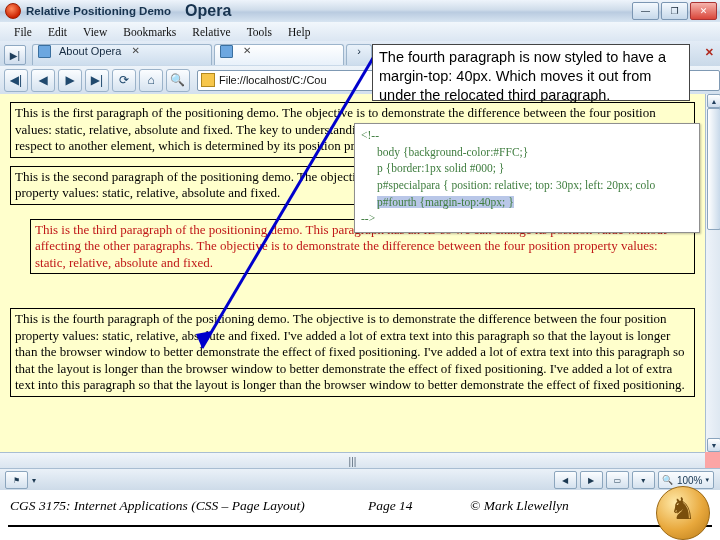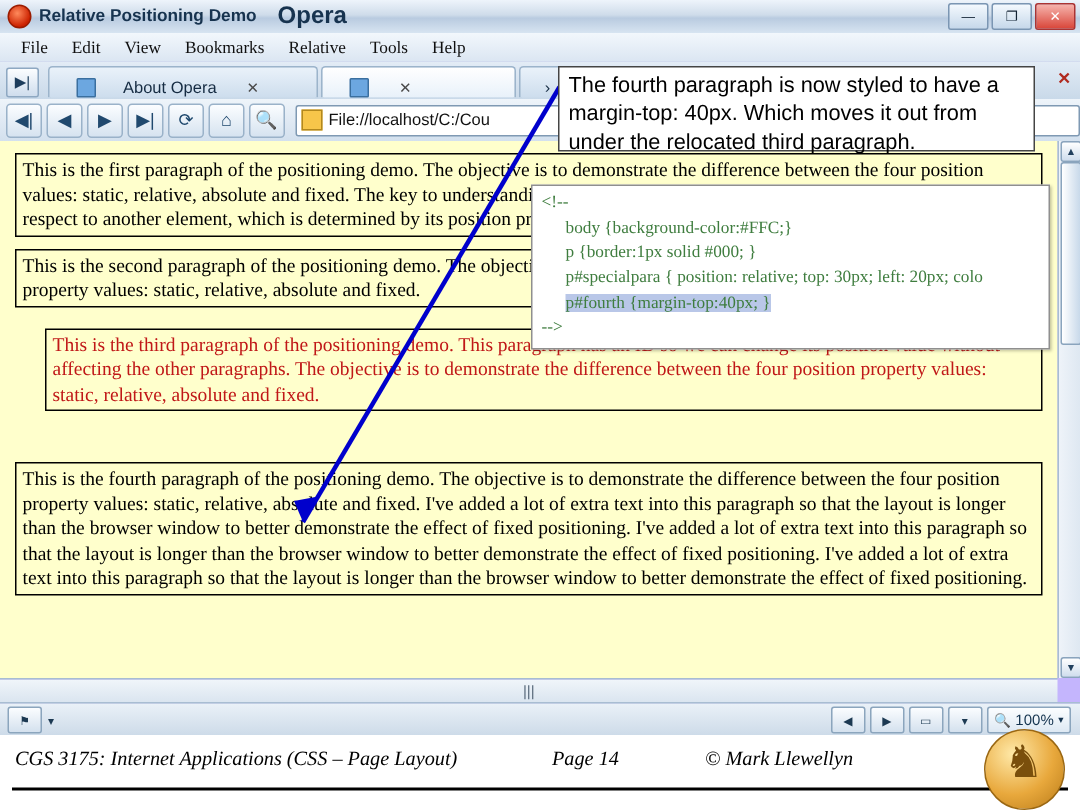--- a/index.html
+++ b/index.html
@@ -5,21 +5,21 @@
   html,body{margin:0;padding:0;}
   body{
     width:720px;height:540px;overflow:hidden;
     font-family:"Liberation Sans", sans-serif;
     background:#ffffff;
     position:relative;
   }
   
   #browser{
     position:absolute;left:0;top:0;width:720px;height:490px;
-    background:#c4b5fd;
+    background:#fca5a5;
   }
   
   .titlebar{
     position:absolute;left:0;top:0;width:720px;height:22px;
     background:linear-gradient(to bottom,#eef4fb 0%,#cfdcea 45%,#b9cbe0 55%,#d7e4f1 100%);
     border-bottom:1px solid #8fa8c0;
     display:flex;align-items:center;
   }
   .opera-logo{
     width:14px;height:14px;border-radius:50%;
@@ -63,21 +63,21 @@
   .tabstrip-btn{
     position:absolute;left:4px;top:4px;width:20px;height:18px;
     border:1px solid #8ea8c2;border-radius:2px;
     background:linear-gradient(to bottom,#fbfdff,#cfdded);
     font-size:10px;color:#1d3d5c;display:flex;align-items:center;justify-content:center;
   }
   .tab{
     position:absolute;top:3px;height:21px;
     border:1px solid #9cb4cb;border-bottom:none;
     border-radius:3px 3px 0 0;
-    display:flex;align-items:flex-end;gap:18px;padding:0 18px;
+    display:flex;align-items:flex-start;gap:8px;padding:0 5px;
     font-size:11px;color:#152b42;
     background:linear-gradient(to bottom,#eaf2fa,#cddded);
     box-sizing:border-box;
   }
   .tab.active{background:linear-gradient(to bottom,#ffffff,#e8f1fa);}
   .tabicon{
     width:11px;height:11px;background:#6ca7e0;border:1px solid #3a6f9f;
     border-radius:1px;flex:none;
   }
   .tabclose{font-size:10px;color:#4a4a4a;margin-left:2px;}

